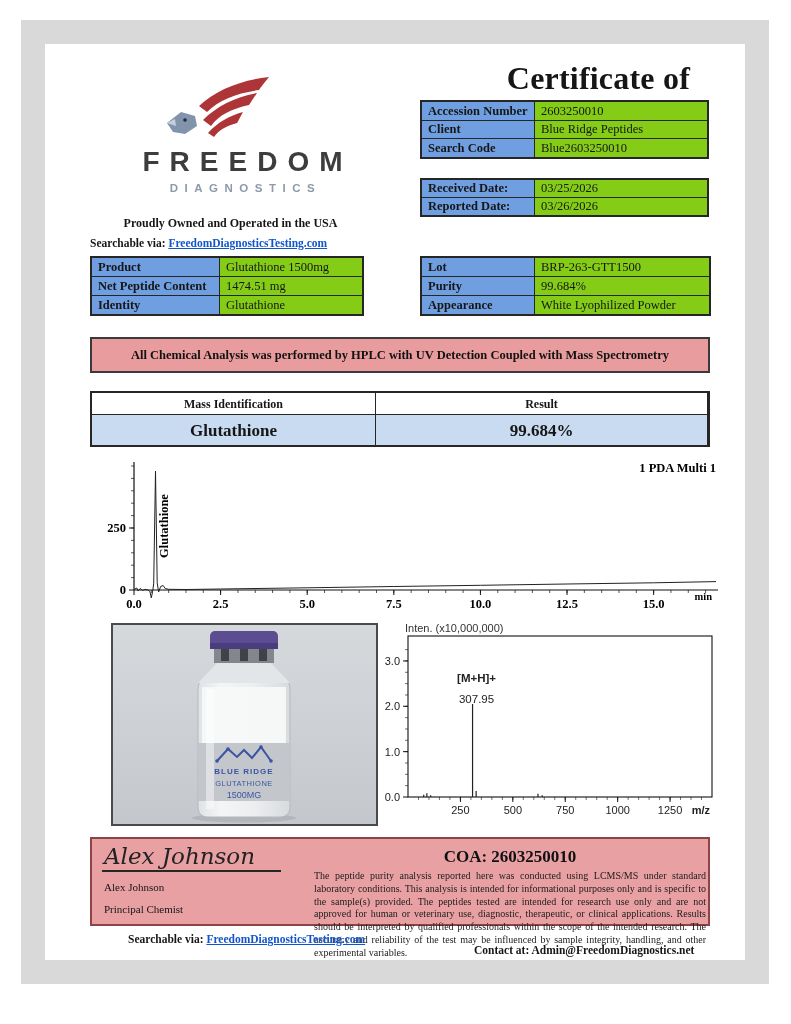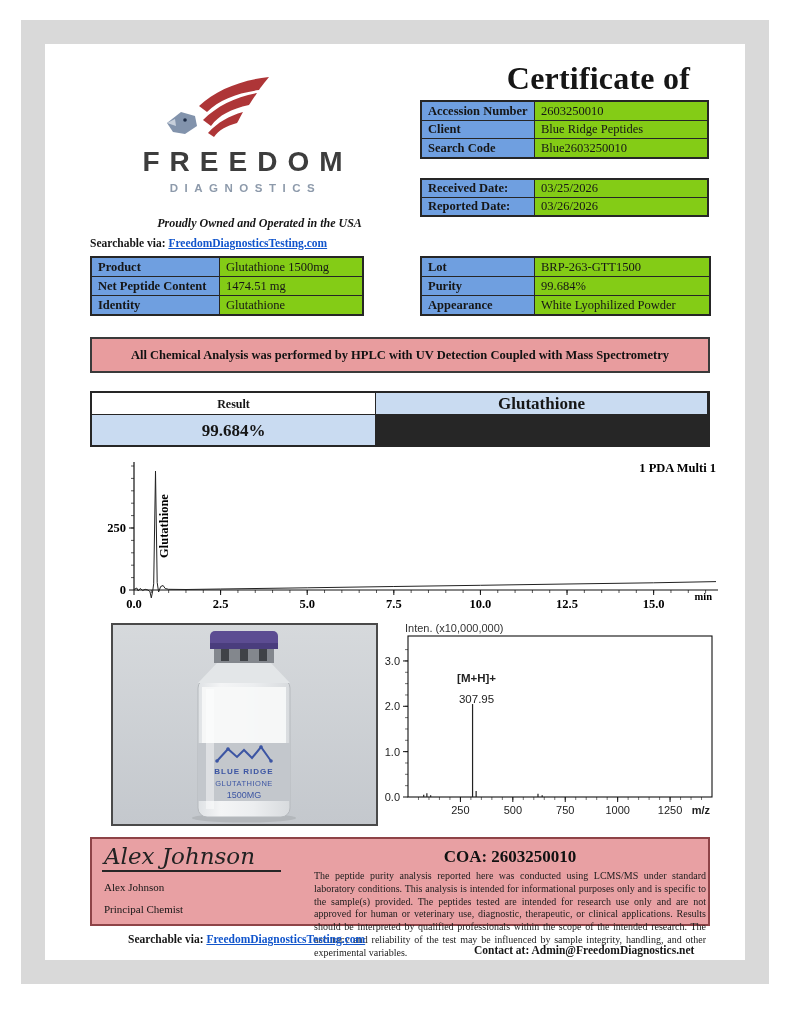--- a/index.html
+++ b/index.html
@@ -27,21 +27,21 @@
 
   
   .logo-wrap { left:85px; top:72px; width:315px; height:180px; }
   .eagle { position:absolute; left:76px; top:4px; width:110px; height:75px; }
   .brand-name { position:absolute; left:0; top:74px; width:315px; text-align:center;
                 font-family:"Liberation Sans", sans-serif; font-weight:bold;
                 font-size:28px; letter-spacing:10px; padding-left:10px; color:#3d3d3d; }
   .brand-sub  { position:absolute; left:0; top:110px; width:315px; text-align:center;
                 font-family:"Liberation Sans", sans-serif; font-weight:600;
                 font-size:11.5px; letter-spacing:6.5px; padding-left:6px; color:#8d9aab; }
-  .tagline { left:102px; top:216px; width:315px; text-align:center; font-weight:bold; font-size:12px;font-style:italic; }
+  .tagline { left:73px; top:216px; width:315px; text-align:center; font-weight:bold; font-size:12px; }
   .search-line { left:90px; top:237px; font-size:11.5px; font-weight:bold; }
   .link { color:#1155cc; text-decoration:underline; cursor:pointer; }
 
   
   .banner { left:90px; top:337px; width:620px; height:36px; background:#e89c9e;
             border:2px solid #3a3a3a; display:flex; align-items:center; justify-content:center;
             font-weight:bold; font-size:12.5px; color:#121212; text-align:center; }
 
   
   .mass-tbl { left:90px; top:391px; width:620px; grid-template-columns:283px 331px;
@@ -132,20 +132,21 @@
     <div class="v">BRP-263-GTT1500</div>
     <div class="k">Purity</div>
     <div class="v">99.684%</div>
     <div class="k">Appearance</div>
     <div class="v">White Lyophilized Powder</div>
   </div>
 
   <div class="abs banner">All Chemical Analysis was performed by HPLC with UV Detection Coupled with Mass Spectrometry</div>
 
   <div class="abs tbl mass-tbl">
+    <div class="h">Mass Identification</div>
     <div class="h">Result</div>
     <div class="r">Glutathione</div>
     <div class="r">99.684%</div>
   </div>
 
   <svg class="abs chrom-svg" id="chrom-svg" viewBox="0 0 620 162">
       <line x1="34" y1="6" x2="34" y2="134" stroke="#111" stroke-width="1.2"></line>
       <line x1="34" y1="134" x2="618" y2="134" stroke="#111" stroke-width="1.2"></line>
       <line x1="29" y1="134" x2="34" y2="134" stroke="#111" stroke-width="1"></line>
       <text x="26" y="138" text-anchor="end" font-size="12.5" font-weight="bold">0</text>

